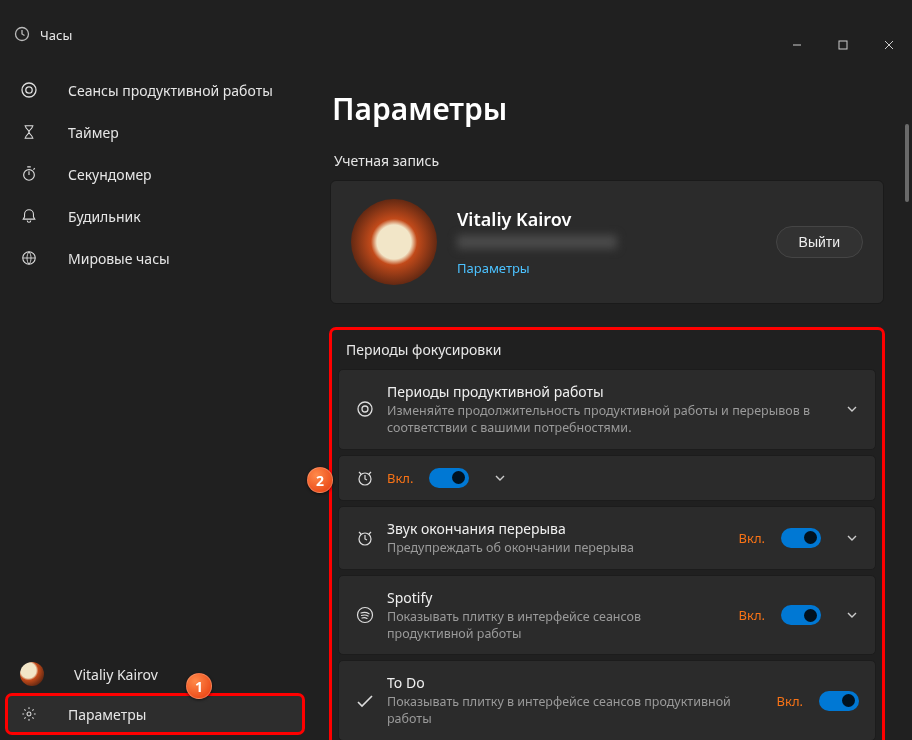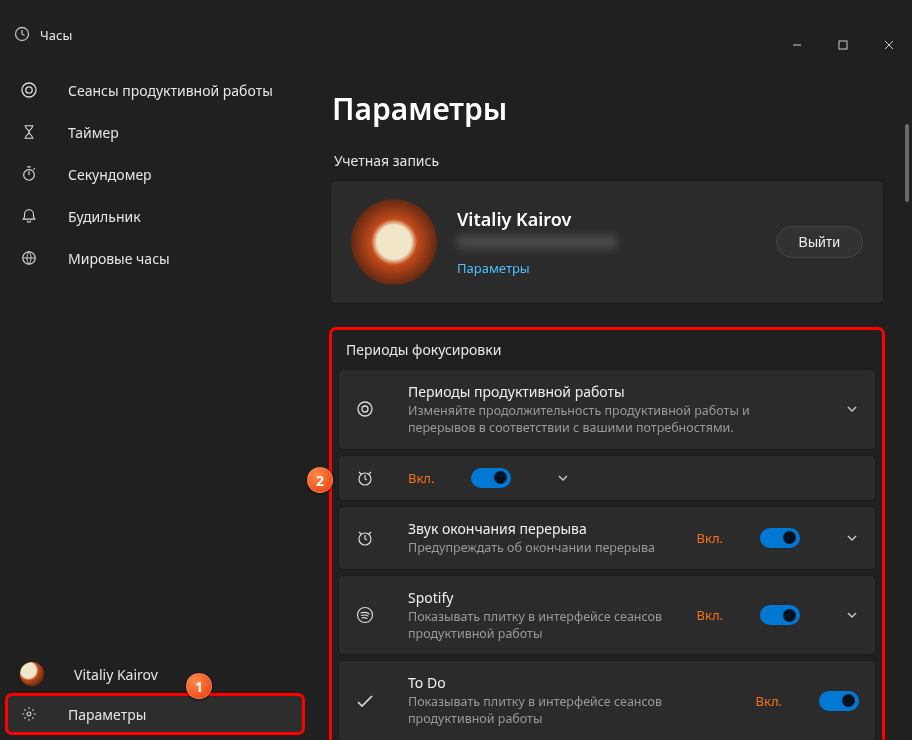--- a/index.html
+++ b/index.html
@@ -109,21 +109,21 @@
   .focus-box {
     border-radius: 6px;
     padding: 10px 8px 4px 8px;
   }
   .focus-title { font-size: 14px; color: #e8e8e8; margin: 2px 0 10px 8px; }
   .setting-row {
     background: #2b2b2b;
     border: 1px solid #1c1c1c;
     border-radius: 5px;
     padding: 12px 16px;
-    display: flex; align-items: center; gap: 33px;
+    display: flex; align-items: center; gap: 12px;
     margin-bottom: 5px;
   }
   .setting-row .row-icon {
     width: 20px; height: 20px; flex-shrink: 0;
     display:flex; align-items:center; justify-content:center;
     color: #ddd;
   }
   .setting-row .text { flex: 1; }
   .setting-row .t1 { font-size: 14px; color: #f0f0f0; }
   .setting-row .t2 { font-size: 12.5px; color: #9a9a9a; margin-top: 2px; line-height: 1.35; }

